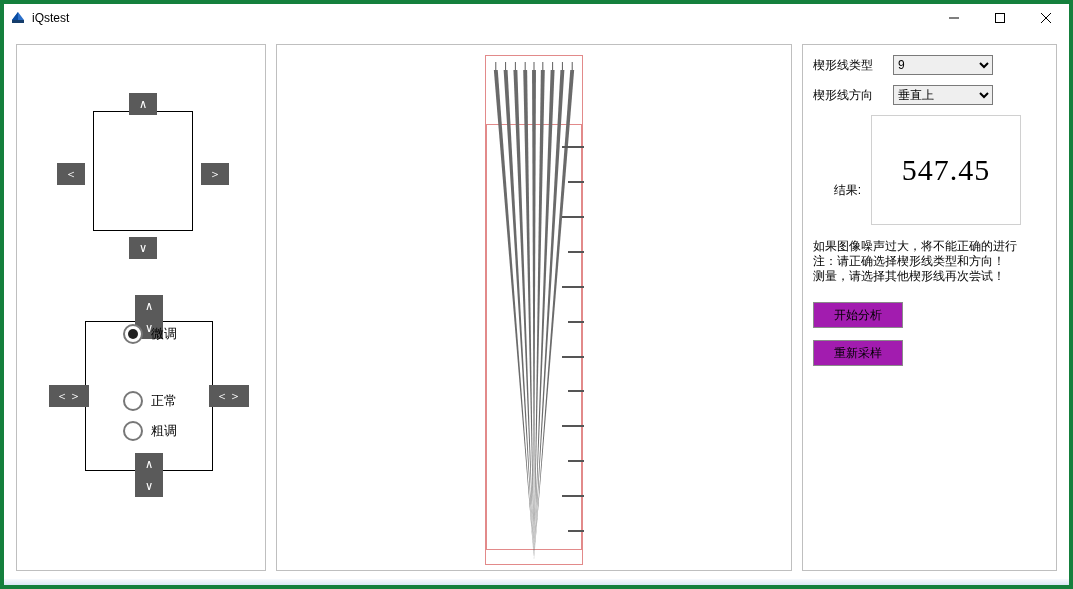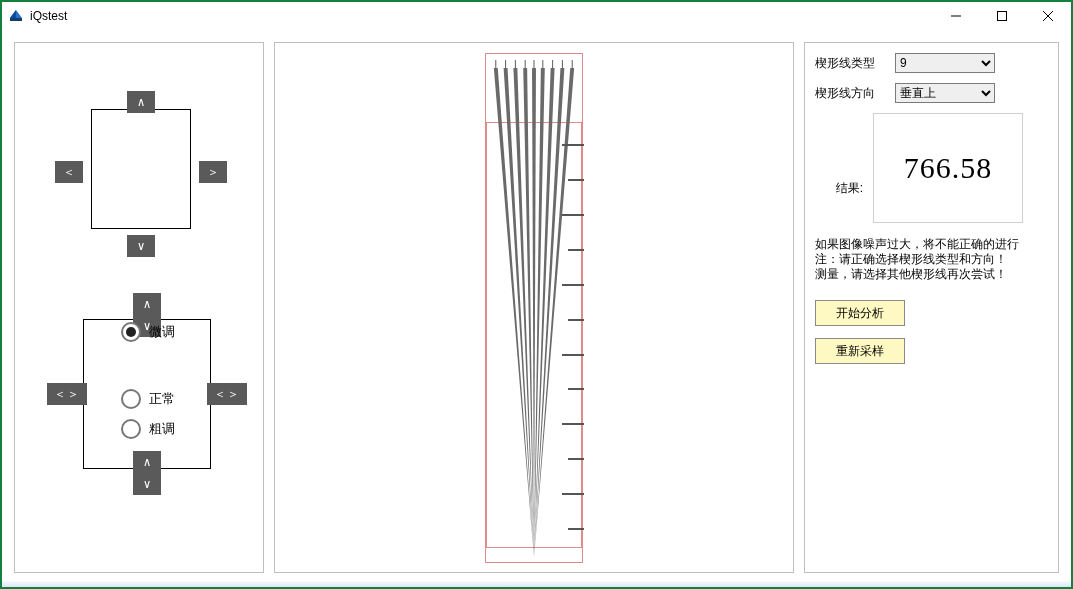--- a/index.html
+++ b/index.html
@@ -1,17 +1,17 @@
 <!DOCTYPE html>
 <html><head>
 <meta charset="utf-8">
 <style>
   * { box-sizing: border-box; }
   html,body { margin:0; padding:0; font-family:"Microsoft YaHei","SimSun",sans-serif; font-size:12px; background:#fff; }
-  .window { width:1073px; height:589px; border:2px solid #15803d; position:relative; background:#fff; }
+  .window { width:1073px; height:589px; border:4px solid #15803d; position:relative; background:#fff; }
   .titlebar { height:28px; display:flex; align-items:center; padding:0 0 0 6px; background:#fff; color:#000; font-size:12px; }
   .titlebar .logo { width:16px; height:16px; margin-right:6px; display:inline-flex; align-items:center; justify-content:center;}
   .titlebar .spacer { flex:1; }
   .winbtn { width:46px; height:28px; display:flex; align-items:center; justify-content:center; color:#000; }
   .winbtn svg { width:10px; height:10px; }
   .client { position:absolute; top:28px; left:0; right:0; bottom:0; padding:12px 12px 14px 12px; display:flex; gap:10px; }
   .panel { border:1px solid #bfbfbf; background:#fff; }
   .panel.left { width:250px; height:100%; position:relative; }
   .panel.mid  { flex:1; height:100%; position:relative; }
   .panel.right{ width:255px; height:100%; position:relative; padding:10px 10px; }
@@ -34,21 +34,21 @@
   .tick { position:absolute; right:0; height:2px; background:#555; }
 
   
   .form-row { display:flex; align-items:center; gap:8px; margin-bottom:10px;}
   .form-row label { width:72px; }
   select.combo { width:100px; height:20px; border:1px solid #7a7a7a; background:#efefef; font-size:12px;}
   .resultbox { margin-top:8px; display:flex; align-items:center; gap:10px;}
   .resultlabel { width:48px; text-align:right;margin-top:40px;}
   .resultval { width:150px; height:110px; border:1px solid #d0d0d0; display:flex; align-items:center; justify-content:center; font-family:"SimSun",serif; font-size:30px; letter-spacing:1px;}
   .note { margin-top:14px; font-size:12px; line-height:1.25; }
-  .btn { display:block; width:90px; height:26px; border:1px solid #8a8a8a; background:#fef9c3; margin-top:12px; cursor:pointer; font-size:12px;}
+  .btn { display:block; width:90px; height:26px; border:1px solid #8a8a8a; background:#a21caf; margin-top:12px; cursor:pointer; font-size:12px;}
 
   .taskbar-shadow { position:absolute; left:0; right:0; bottom:0; height:6px; background:linear-gradient(#dfe9f5,#6aa0d8); opacity:.25; pointer-events:none;}
 </style>
 </head>
 <body>
 
 <div class="window">
 
   <div class="titlebar">
     <span class="logo">
@@ -169,21 +169,21 @@
       </div>
       <div class="form-row">
         <label>楔形线方向</label>
         <select class="combo">
           <option>垂直上</option>
         </select>
       </div>
 
       <div class="resultbox">
         <span class="resultlabel">结果:</span>
-        <div class="resultval">766.58</div>
+        <div class="resultval">547.45</div>
       </div>
 
       <div class="note">
         <div>如果图像噪声过大，将不能正确的进行</div>
         <div>注：请正确选择楔形线类型和方向！</div>
         <div>测量，请选择其他楔形线再次尝试！</div>
       </div>
 
       <button class="btn" style="margin-top:18px;">开始分析</button>
       <button class="btn">重新采样</button>

